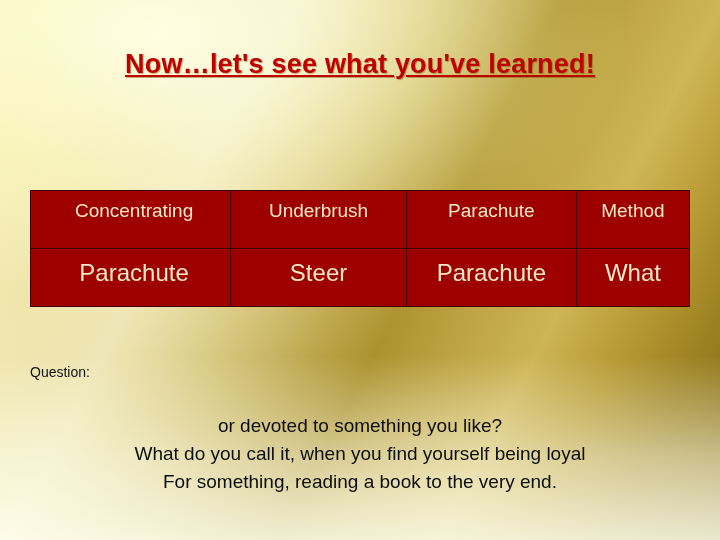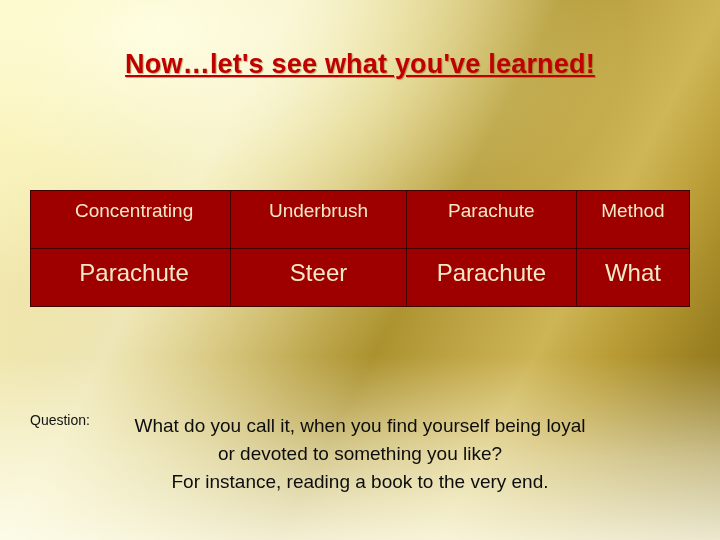--- a/index.html
+++ b/index.html
@@ -108,21 +108,20 @@
   .col-2 { width: 174px; }
   .col-3 { width: 168px; }
   .col-4 { width: 112px; }
 
   .question-label {
     position: absolute;
     top: 364px;
     left: 30px;
     font-size: 14px;
     color: #111111;
-    margin-top: 48px;
   }
   .question-body {
     position: absolute;
     top: 412px;
     left: 30px;
     width: 660px;
     text-align: center;
     font-size: 19px;
     color: #0d0d0d;
     line-height: 1.48;
@@ -152,19 +151,19 @@
         <td class="col-2">Steer</td>
         <td class="col-3">Parachute</td>
         <td class="col-4">What</td>
       </tr>
     </tbody>
       </table>
 
     <div class="question-label">Question:</div>
 
     <div class="question-body">
+      <span class="qline">or devoted to something you like?</span>
       <span class="qline">What do you call it, when you find yourself being loyal</span>
-      <span class="qline">or devoted to something you like?</span>
-      <span class="qline">For instance, reading a book to the very end.</span>
+      <span class="qline">For something, reading a book to the very end.</span>
     </div>
 
   </div>
 </div>
 
 </body></html>

